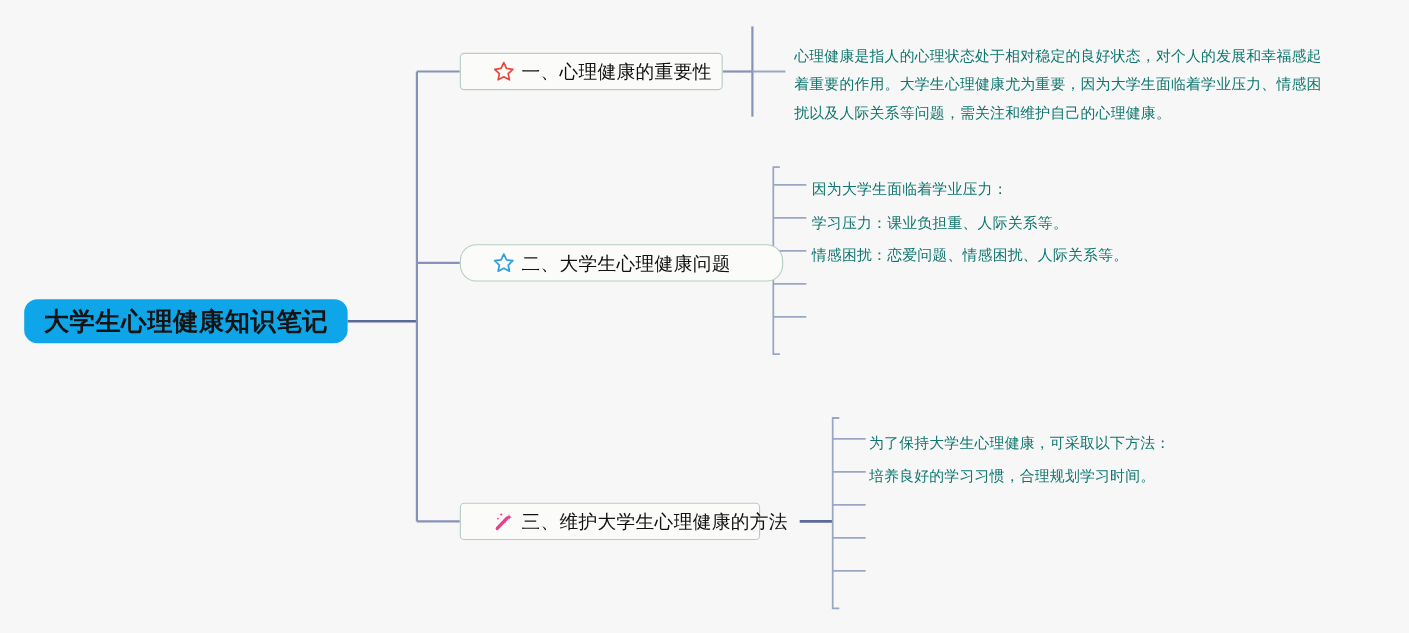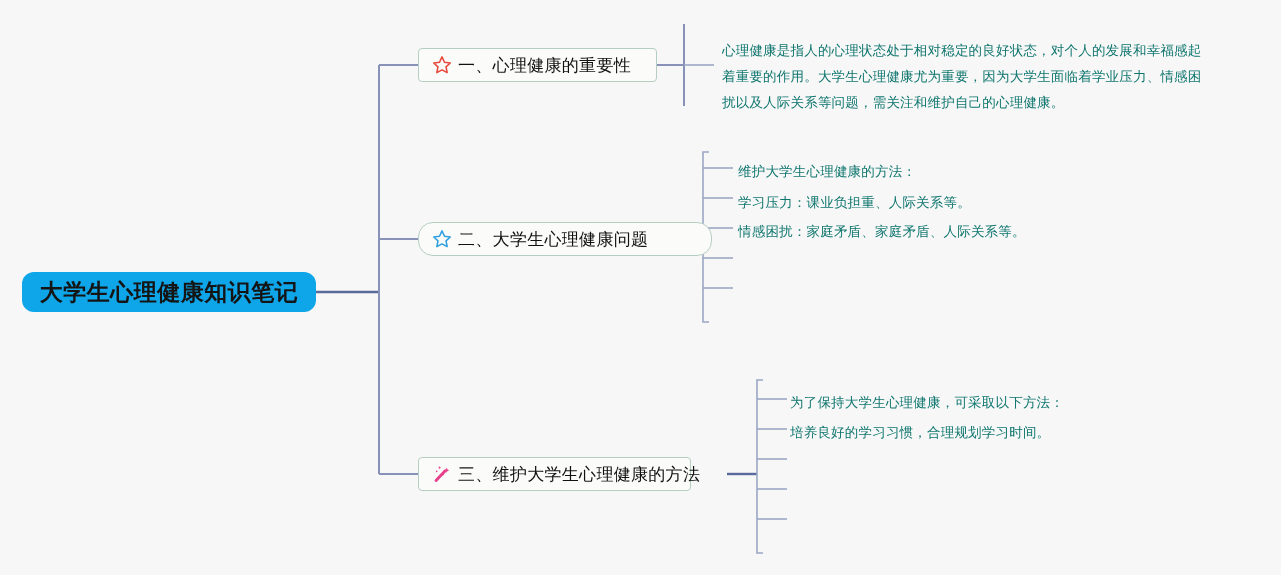--- a/index.html
+++ b/index.html
@@ -52,21 +52,21 @@
 
   
   .branch-box {
     position: absolute;
     box-sizing: border-box;
     background: #fbfbfa;
     border: 1.4px solid #b6cec1;
     border-radius: 4px;
     display: flex;
     align-items: center;
-    padding: 0 12px;
+    padding: 0 28px;
     height: 34px;
   }
   .branch-icon {
     width: 22px;
     height: 22px;
     flex: 0 0 22px;
     margin-right: 5px;
     display: block;
   }
   .branch-label {
@@ -156,20 +156,20 @@
       <path d="M17.2 5.0 L18.0 7.0 L20.0 7.8 L18.0 8.6 L17.2 10.6 L16.4 8.6 L14.4 7.8 L16.4 7.0 Z" fill="#e83f8a"></path>
       <path d="M9.4 3.4 L9.9 4.6 L11.1 5.1 L9.9 5.6 L9.4 6.8 L8.9 5.6 L7.7 5.1 L8.9 4.6 Z" fill="#e83f8a"></path>
       <circle cx="13.0" cy="12.6" r="1.0" fill="#e83f8a"></circle>
       <circle cx="6.2" cy="9.2" r="0.9" fill="#e83f8a"></circle>
     </svg>
     <span class="branch-label">三、维护大学生心理健康的方法</span>
   </div>
 
   <div class="leaf-text" id="leaf-1-0">心理健康是指人的心理状态处于相对稳定的良好状态，对个人的发展和幸福感起着重要的作用。大学生心理健康尤为重要，因为大学生面临着学业压力、情感困扰以及人际关系等问题，需关注和维护自己的心理健康。</div>
 
-  <div class="leaf-text" id="leaf-2-0">维护大学生心理健康的方法：</div>
+  <div class="leaf-text" id="leaf-2-0">因为大学生面临着学业压力：</div>
   <div class="leaf-text" id="leaf-2-1">学习压力：课业负担重、人际关系等。</div>
-  <div class="leaf-text" id="leaf-2-2">情感困扰：家庭矛盾、家庭矛盾、人际关系等。</div>
+  <div class="leaf-text" id="leaf-2-2">情感困扰：恋爱问题、情感困扰、人际关系等。</div>
 
   <div class="leaf-text" id="leaf-3-0">为了保持大学生心理健康，可采取以下方法：</div>
   <div class="leaf-text" id="leaf-3-1">培养良好的学习习惯，合理规划学习时间。</div>
 
 </div>
 
 </body></html>

